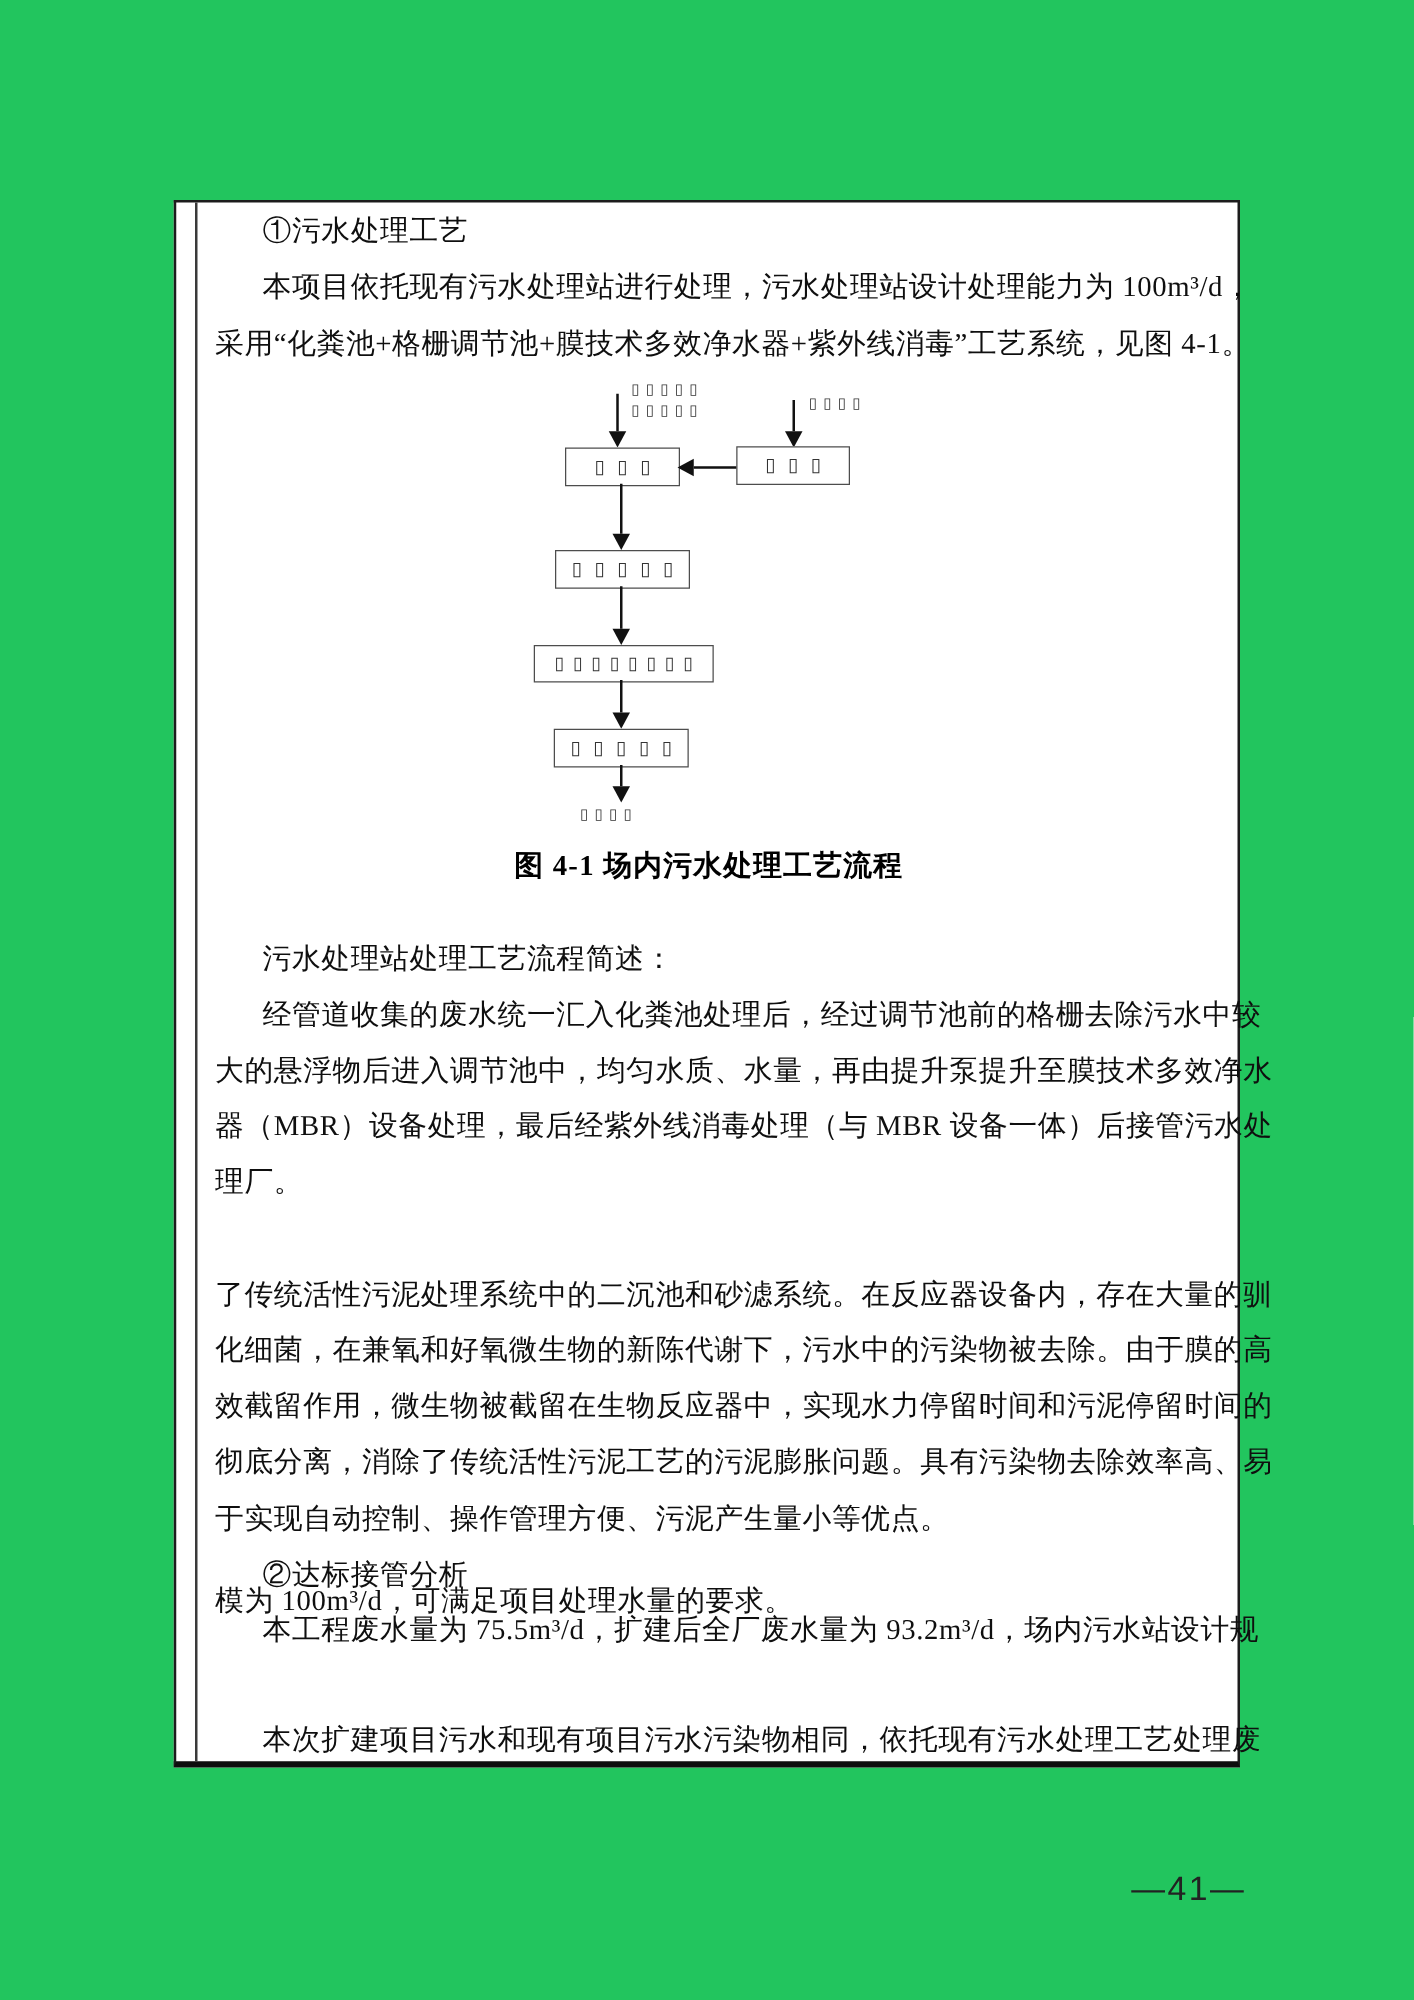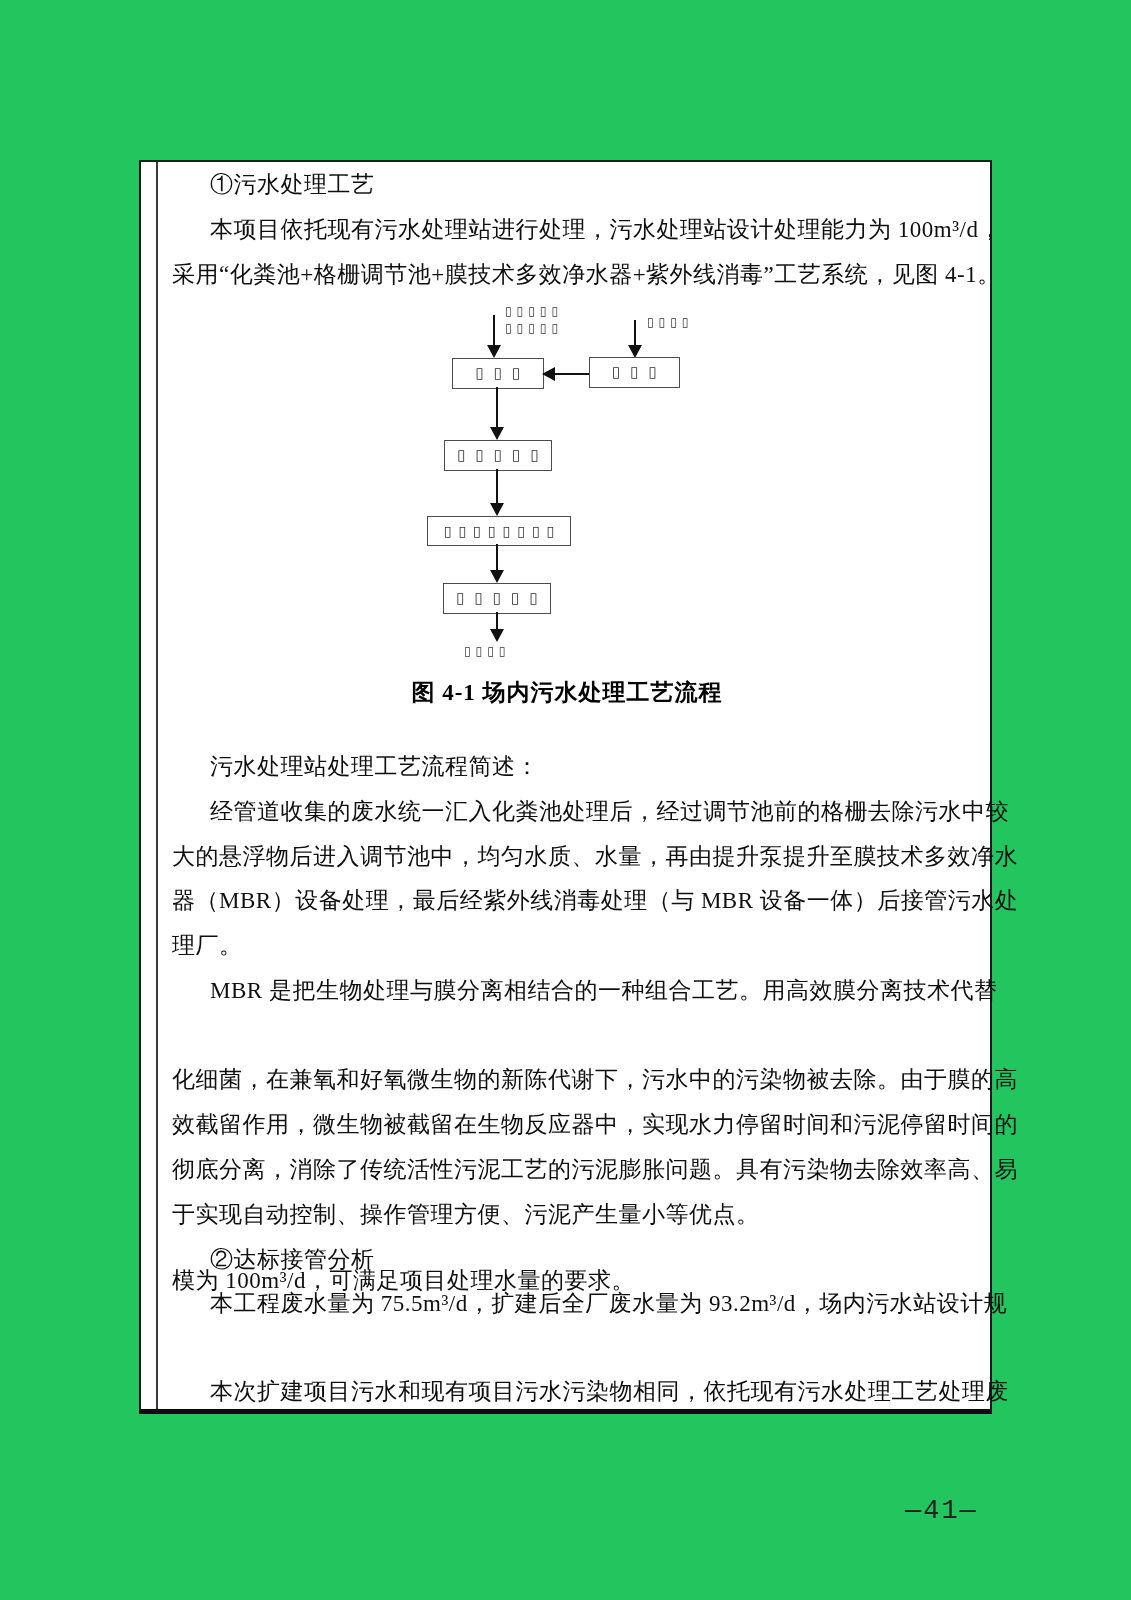--- a/index.html
+++ b/index.html
@@ -65,21 +65,21 @@
   .harrow{position:absolute;display:flex;align-items:center;height:14px;}
   .harrow .head{
     width:0;height:0;
     border-top:7px solid transparent;border-bottom:7px solid transparent;
     border-right:13px solid #111;
   }
   .harrow .shaft{height:2px;background:#111;flex:1;}
   .page-number{
     position:absolute;left:905px;top:1496px;
     font-size:27px;color:#222;letter-spacing:2px;
-    font-family:Liberation Mono, monospace;
+    font-family:Liberation Sans, sans-serif;
   }
 </style>
 </head>
 <body>
 
 <div class="page">
 
   <div class="doc-table">
     <div class="side-divider"></div>
 
@@ -146,21 +146,21 @@
     </div>
     <div class="flabel tofu-sm" style="left:323px;top:481px;">▯▯▯▯</div>
 
     <div class="caption">图 4-1 场内污水处理工艺流程</div>
 
     <div class="tline ind" style="top:590px;">污水处理站处理工艺流程简述：</div>
     <div class="tline ind" style="top:635px;">经管道收集的废水统一汇入化粪池处理后，经过调节池前的格栅去除污水中较</div>
     <div class="tline noind" style="top:724px;">器（MBR）设备处理，最后经紫外线消毒处理（与 MBR 设备一体）后接管污水处</div>
     <div class="tline noind" style="top:680px;">大的悬浮物后进入调节池中，均匀水质、水量，再由提升泵提升至膜技术多效净水</div>
     <div class="tline noind" style="top:769px;">理厂。</div>
-    <div class="tline ind" style="top:814px;">MBR 是把生物处理与膜分离相结合的一种组合工艺。用高效膜分离技术代替</div>
+    <div class="tline noind" style="top:859px;">了传统活性污泥处理系统中的二沉池和砂滤系统。在反应器设备内，存在大量的驯</div>
     <div class="tline noind" style="top:903px;">化细菌，在兼氧和好氧微生物的新陈代谢下，污水中的污染物被去除。由于膜的高</div>
     <div class="tline noind" style="top:948px;">效截留作用，微生物被截留在生物反应器中，实现水力停留时间和污泥停留时间的</div>
     <div class="tline noind" style="top:993px;">彻底分离，消除了传统活性污泥工艺的污泥膨胀问题。具有污染物去除效率高、易</div>
     <div class="tline noind" style="top:1038px;">于实现自动控制、操作管理方便、污泥产生量小等优点。</div>
     <div class="tline ind" style="top:1083px;">②达标接管分析</div>
     <div class="tline ind" style="top:1127px;">本工程废水量为 75.5m³/d，扩建后全厂废水量为 93.2m³/d，场内污水站设计规</div>
     <div class="tline noind" style="top:1104px;">模为 100m³/d，可满足项目处理水量的要求。</div>
     <div class="tline ind" style="top:1215px;">本次扩建项目污水和现有项目污水污染物相同，依托现有污水处理工艺处理废</div>
   </div>
 

